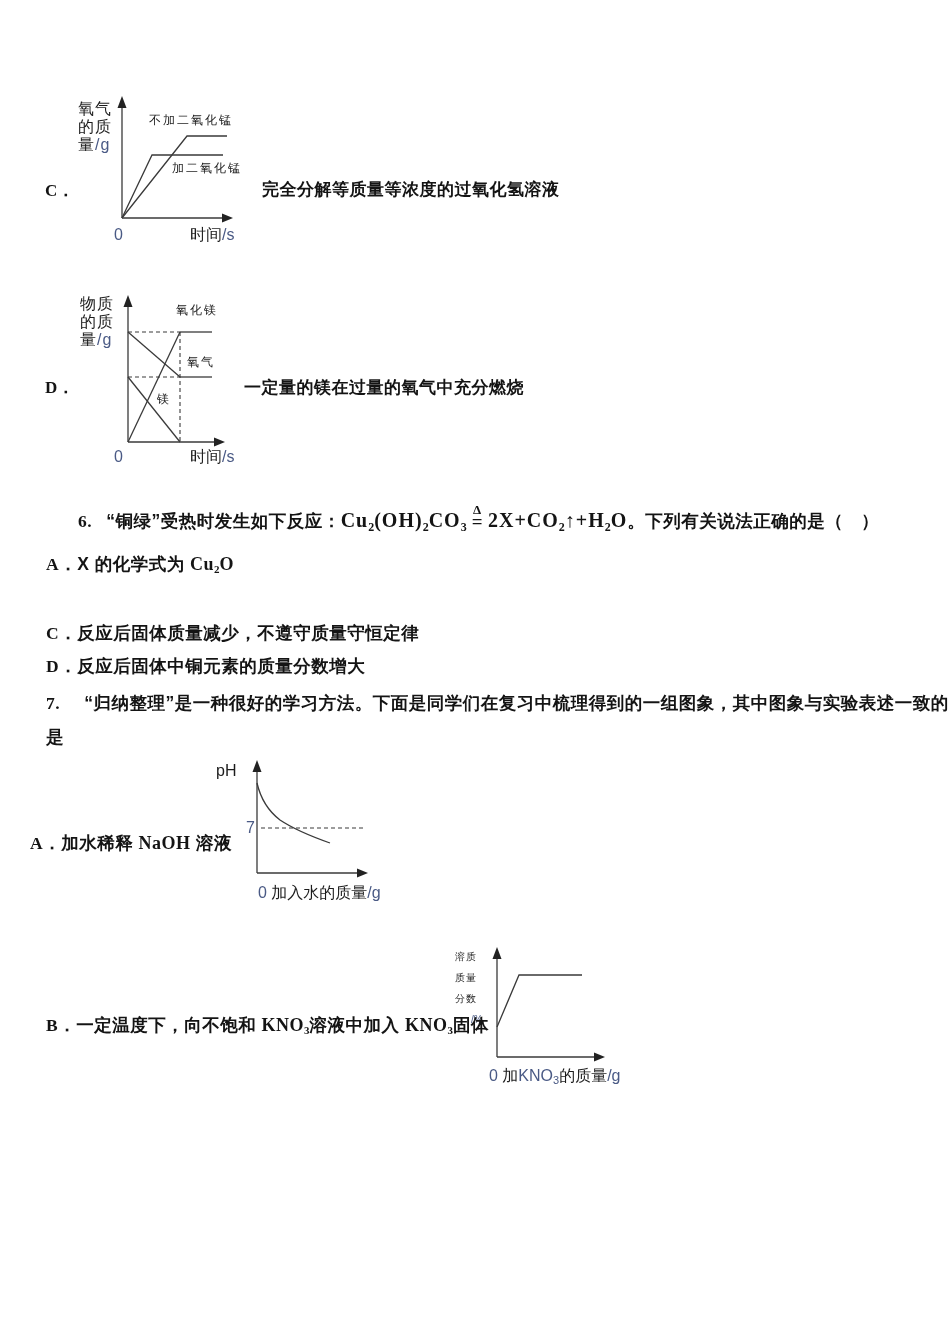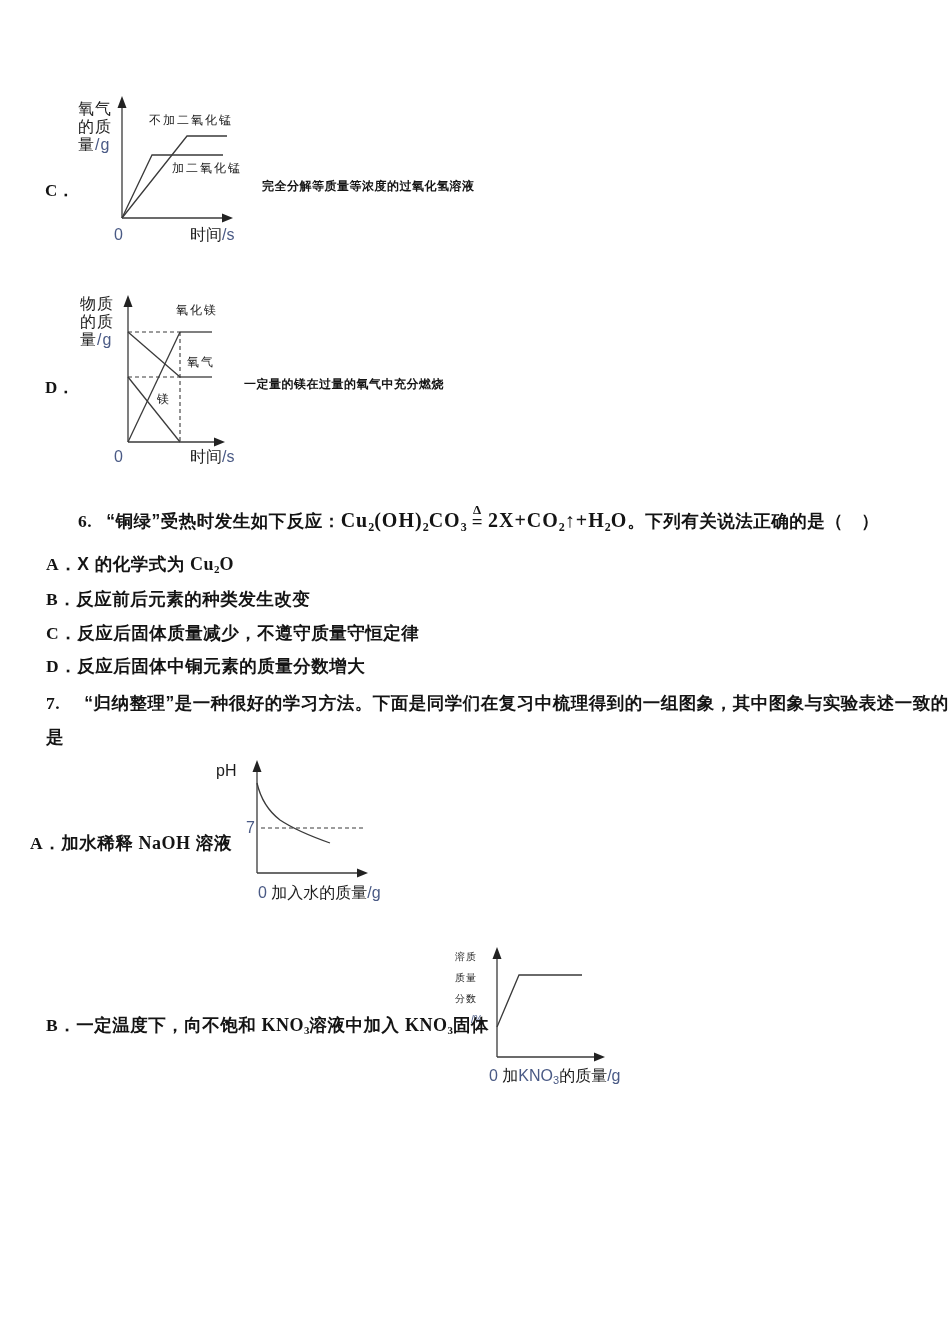--- a/index.html
+++ b/index.html
@@ -1,19 +1,19 @@
 <!DOCTYPE html>
 <html><head>
 <meta charset="utf-8">
 <style>
   html,body{margin:0;padding:0;background:#fff;}
   #page{position:relative;width:950px;height:1188px;background:#ffffff;overflow:hidden;
         font-family:"Liberation Sans","DejaVu Sans",sans-serif;color:#141414;}
   .abs{position:absolute;white-space:nowrap;}
-  .hei{font-weight:700;font-size:12px;letter-spacing:0.5px;}
+  .hei{font-weight:700;font-size:17px;letter-spacing:0.5px;}
   .glabel{font-weight:400;font-size:12px;letter-spacing:2px;color:#1c1c1c;}
   .axis-label{font-weight:400;font-size:16px;color:#1c1c1c;}
   .ylab{font-weight:400;font-size:16px;line-height:18px;color:#1c1c1c;letter-spacing:1px;}
   .ylab4{font-weight:400;font-size:10px;line-height:21px;color:#1c1c1c;letter-spacing:1px;}
   .lt{font-family:"Liberation Serif","DejaVu Serif",serif;font-weight:700;}
   .letter{font-family:"Liberation Serif","DejaVu Serif",serif;font-weight:700;font-size:17px;}
   .m{color:#4a5a85;}
   .formula{font-family:"Liberation Serif","DejaVu Serif",serif;font-weight:700;font-size:20px;letter-spacing:1px;}
   .ss{font-size:12px;vertical-align:-4px;letter-spacing:0;}
   .ss2{font-size:11px;vertical-align:-3px;letter-spacing:0;}
@@ -82,23 +82,20 @@
   <div class="abs letter" style="left:45px;top:376px;">D．</div>
   <div class="abs hei" style="left:244px;top:376px;">一定量的镁在过量的氧气中充分燃烧</div>
 
   <div class="abs q" style="left:46px;top:503px;margin-left:32px;">
     <span class="letter" style="font-size:17.5px;margin-right:14px;">6.</span><span>“铜绿”受热时发生如下反应：</span><span class="formula"><span>Cu</span><span class="ss">2</span><span>(OH)</span><span class="ss">2</span><span>CO</span><span class="ss">3</span></span><span class="deq"><span class="d">Δ</span><span class="e">=</span></span><span class="formula"><span>2X+CO</span><span class="ss">2</span><span>↑+H</span><span class="ss">2</span><span>O</span></span><span>。下列有关说法正确的是（　）</span>
   </div>
 
   <div class="abs q" style="left:46px;top:552px;">
     <span class="lt">A．</span><span>X 的化学式为 </span><span class="lt" style="font-size:18px;"><span>Cu</span><span class="ss2">2</span><span>O</span></span>
   </div>
-  <div class="abs q" style="left:46px;top:587px;">
-    <span class="lt">B．</span><span>反应前后元素的种类发生改变</span>
-  </div>
   <div class="abs q" style="left:46px;top:621px;">
     <span class="lt">C．</span><span>反应后固体质量减少，不遵守质量守恒定律</span>
   </div>
   <div class="abs q" style="left:46px;top:654px;">
     <span class="lt">D．</span><span>反应后固体中铜元素的质量分数增大</span>
   </div>
 
   <div class="abs q" style="left:46px;top:691px;">
     <span class="letter" style="font-size:17.5px;margin-right:24px;">7.</span><span>“归纳整理”是一种很好的学习方法。下面是同学们在复习中梳理得到的一组图象，其中图象与实验表述一致的</span>
   </div>

